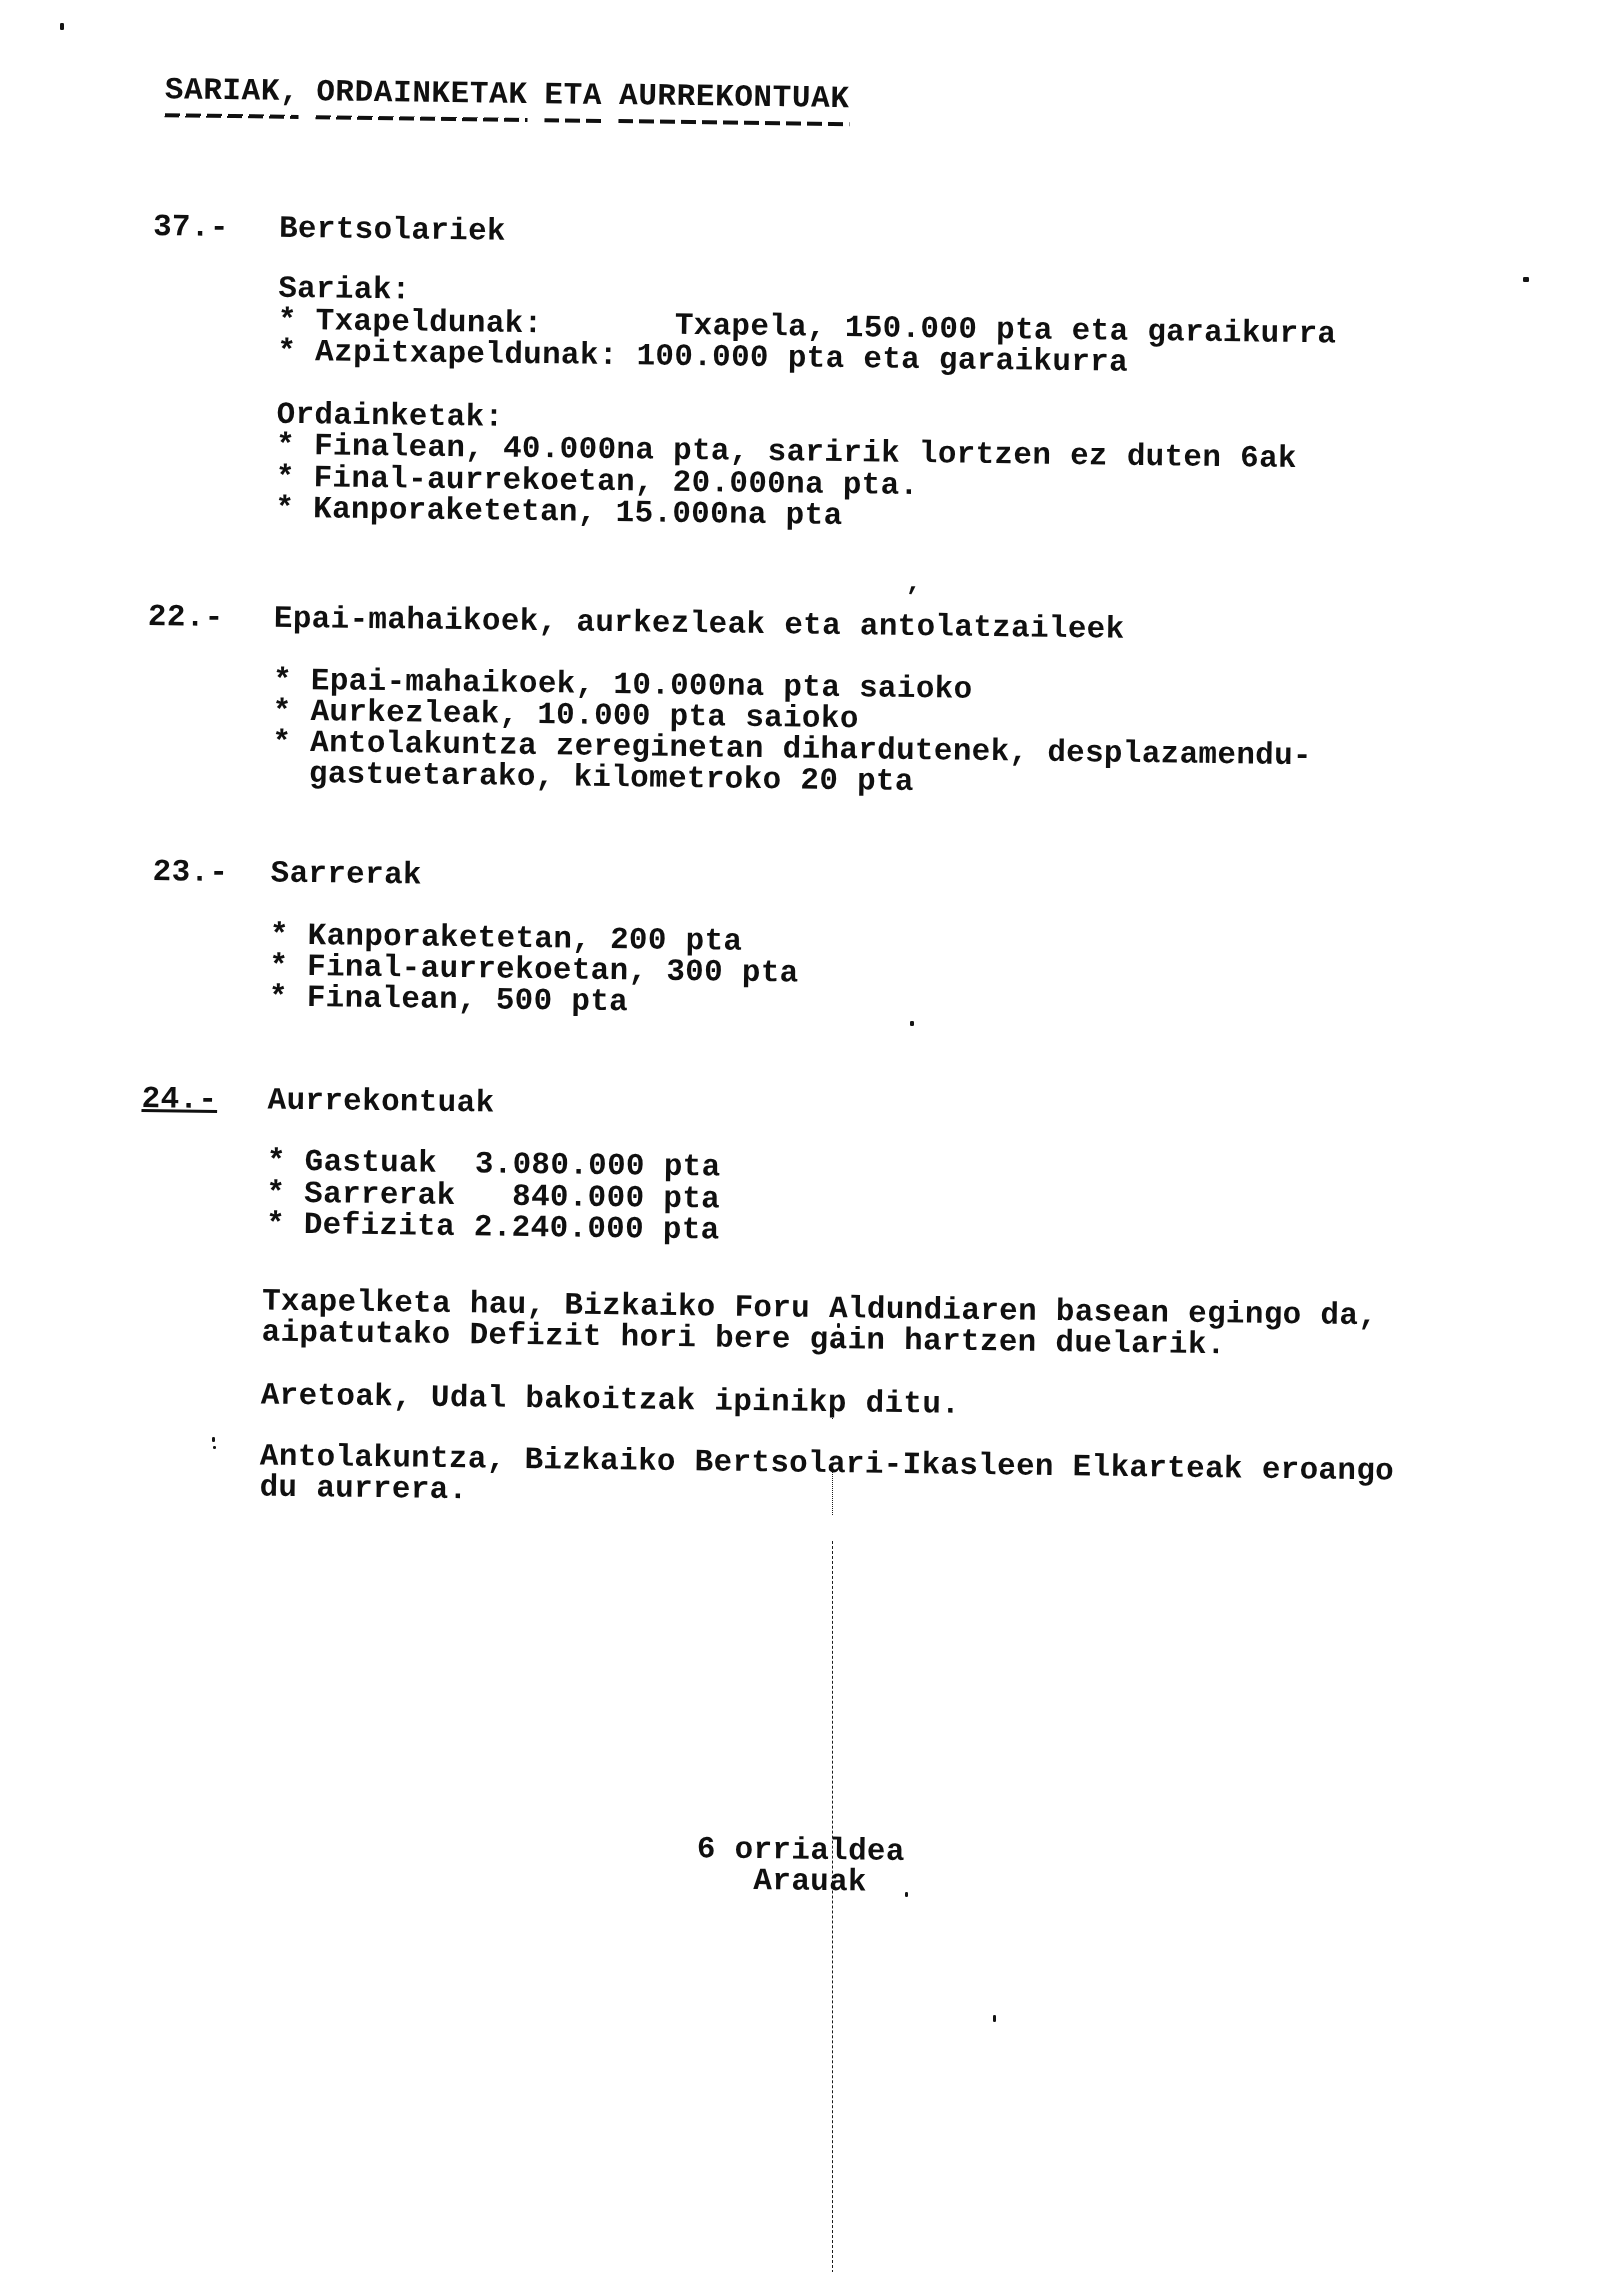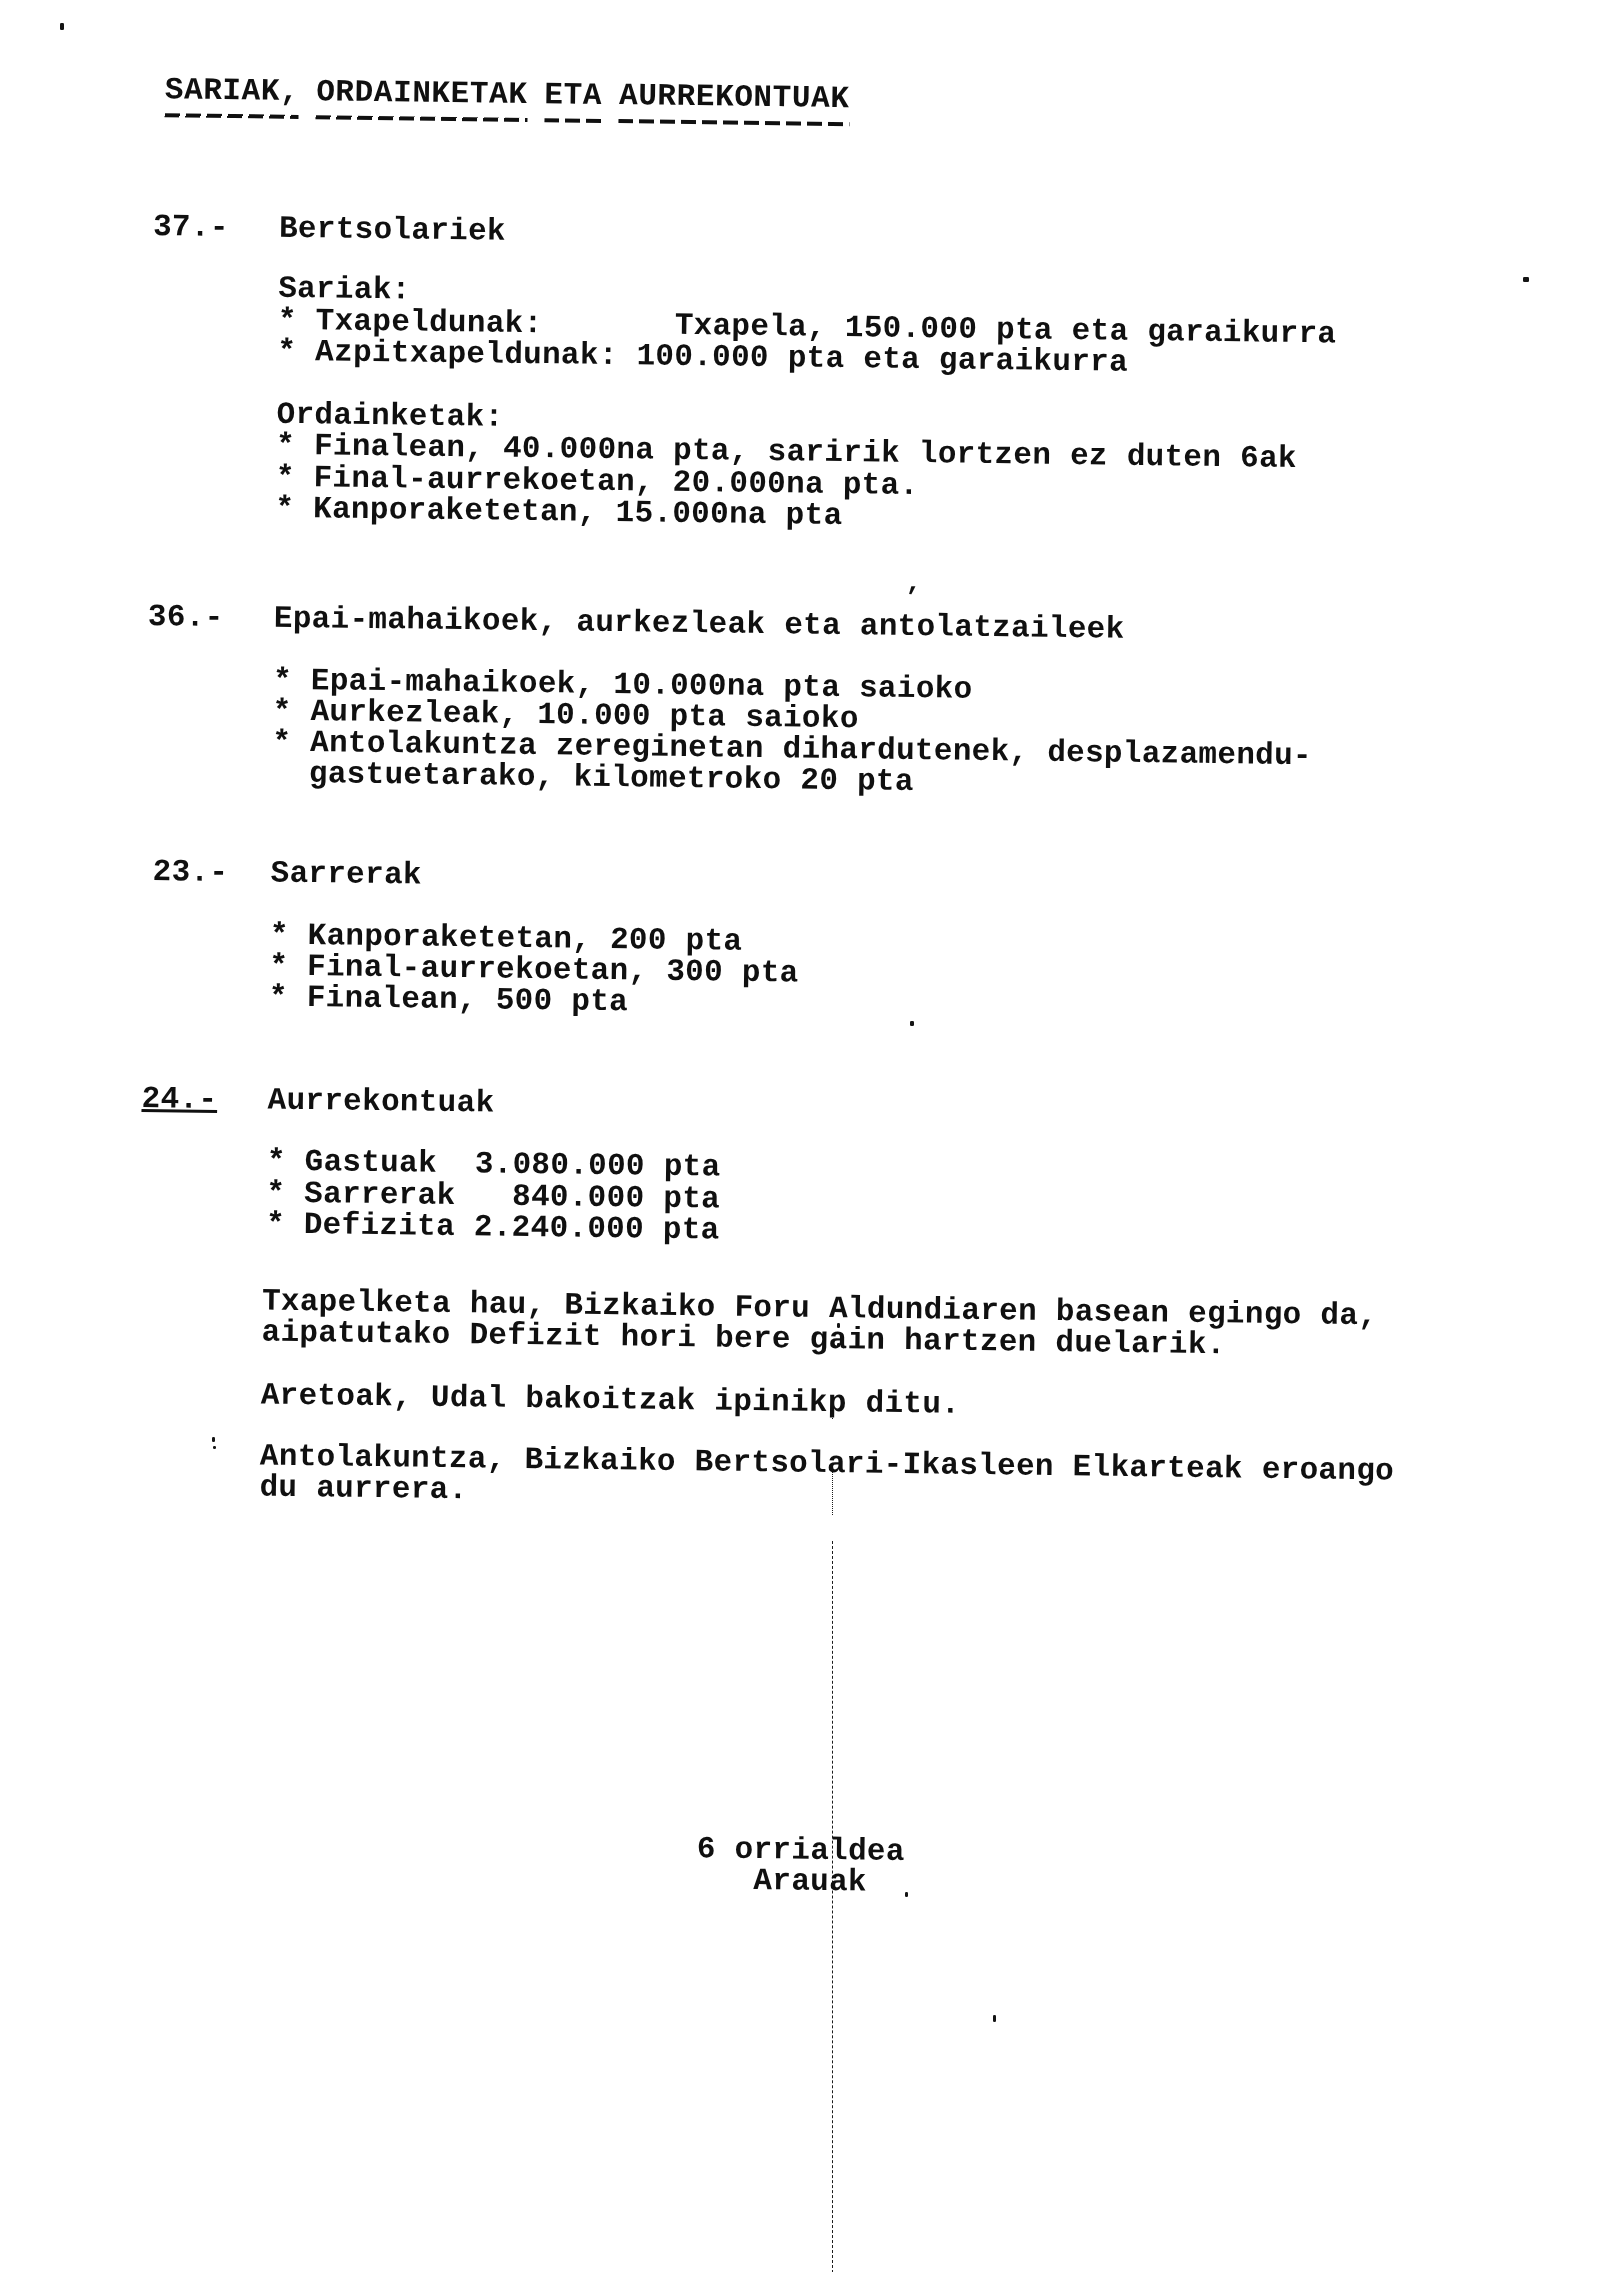--- a/index.html
+++ b/index.html
@@ -55,21 +55,21 @@
     <div class="title" style="left: 166px; top: 71px;"><span class="tword">SARIAK,</span><span class="tword">ORDAINKETAK</span><span class="tword">ETA</span><span class="tword">AURREKONTUAK</span></div>
     <div class="line" style="left: 156px; top: 209px;">37.-</div>
     <div class="line" style="left: 282px; top: 209px;">Bertsolariek</div>
     <div class="line" style="left: 282px; top: 269px;">Sariak:</div>
     <div class="line" style="left: 282px; top: 301px;">* Txapeldunak:       Txapela, 150.000 pta eta garaikurra</div>
     <div class="line" style="left: 282px; top: 332px;">* Azpitxapeldunak: 100.000 pta eta garaikurra</div>
     <div class="line" style="left: 282px; top: 395px;">Ordainketak:</div>
     <div class="line" style="left: 282px; top: 426px;">* Finalean, 40.000na pta, saririk lortzen ez duten 6ak</div>
     <div class="line" style="left: 282px; top: 458px;">* Final-aurrekoetan, 20.000na pta.</div>
     <div class="line" style="left: 282px; top: 489px;">* Kanporaketetan, 15.000na pta</div>
-    <div class="line" style="left: 156px; top: 599px;">36.-</div>
+    <div class="line" style="left: 156px; top: 599px;">22.-</div>
     <div class="line" style="left: 282px; top: 599px;">Epai-mahaikoek, aurkezleak eta antolatzaileek</div>
     <div class="line" style="left: 282px; top: 661px;">* Epai-mahaikoek, 10.000na pta saioko</div>
     <div class="line" style="left: 282px; top: 692px;">* Aurkezleak, 10.000 pta saioko</div>
     <div class="line" style="left: 282px; top: 723px;">* Antolakuntza zereginetan dihardutenek, desplazamendu-</div>
     <div class="line" style="left: 319px; top: 754px;">gastuetarako, kilometroko 20 pta</div>
     <div class="line" style="left: 164px; top: 854px;">23.-</div>
     <div class="line" style="left: 282px; top: 854px;">Sarrerak</div>
     <div class="line" style="left: 282px; top: 916px;">* Kanporaketetan, 200 pta</div>
     <div class="line" style="left: 282px; top: 947px;">* Final-aurrekoetan, 300 pta</div>
     <div class="line" style="left: 282px; top: 978px;">* Finalean, 500 pta</div>

